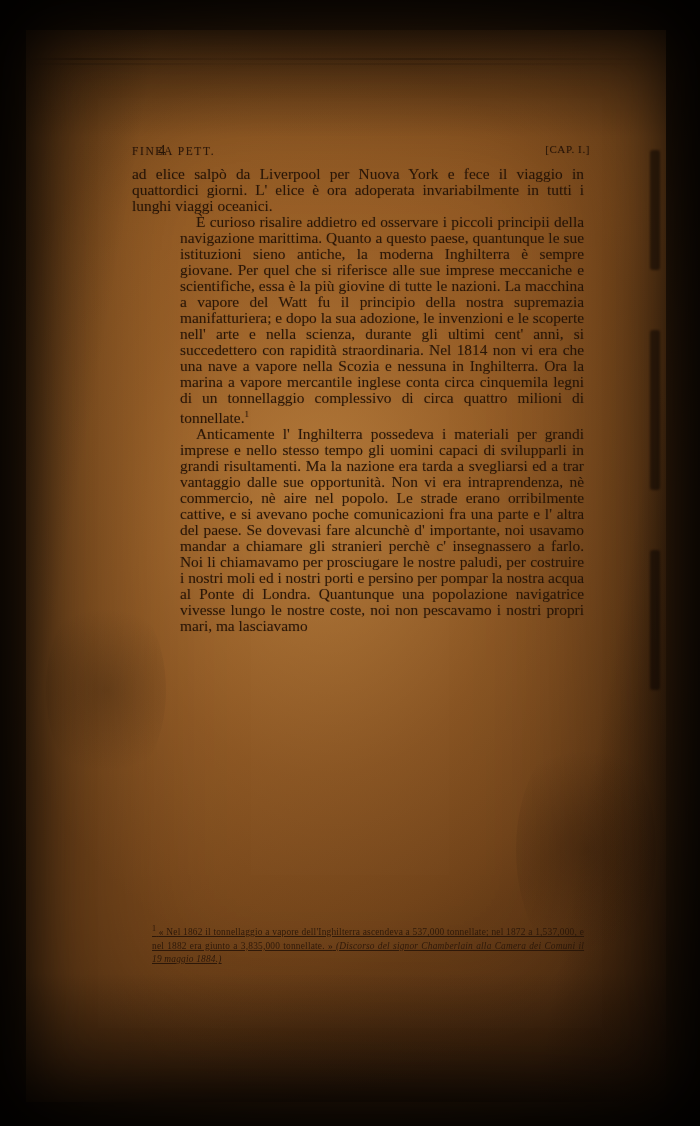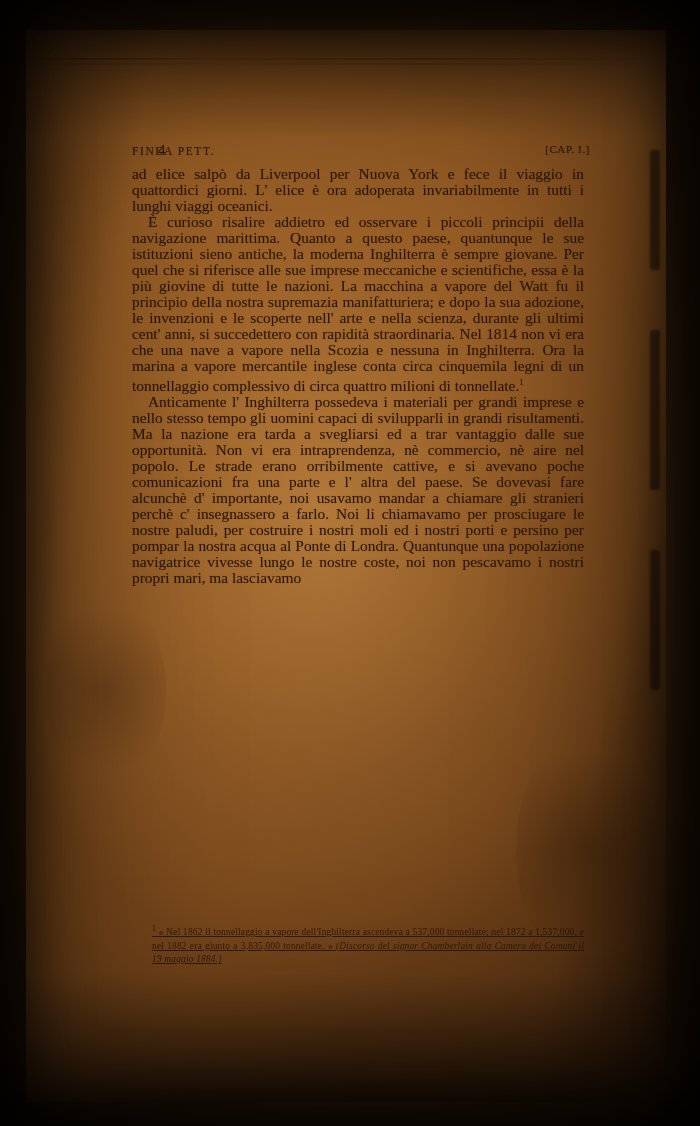--- a/index.html
+++ b/index.html
@@ -115,21 +115,21 @@
 
   p.body {
     margin: 0;
     font-size: 15.4px;
     line-height: 16px;
     text-align: justify;
     text-justify: inter-word;
     color: #2b1708;
     hyphens: manual;
   }
-  p.body.indent { text-indent: 16px; }
+  p.body.indent { text-indent: 16px; margin-left: 48px; }
 
   .sup { font-size: 9px; vertical-align: super; }
 
   
   #footnote {
     position: absolute;
     left: 152px;
     top: 922px;
     width: 432px;
     color: #301a0a;

